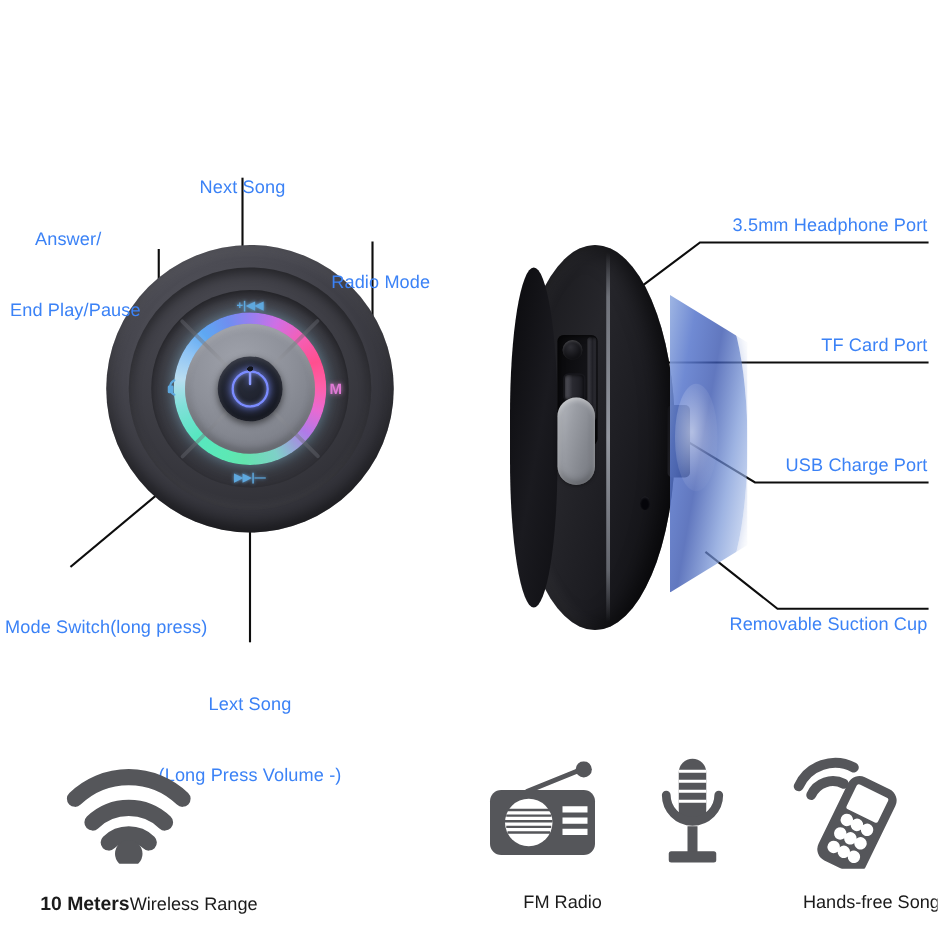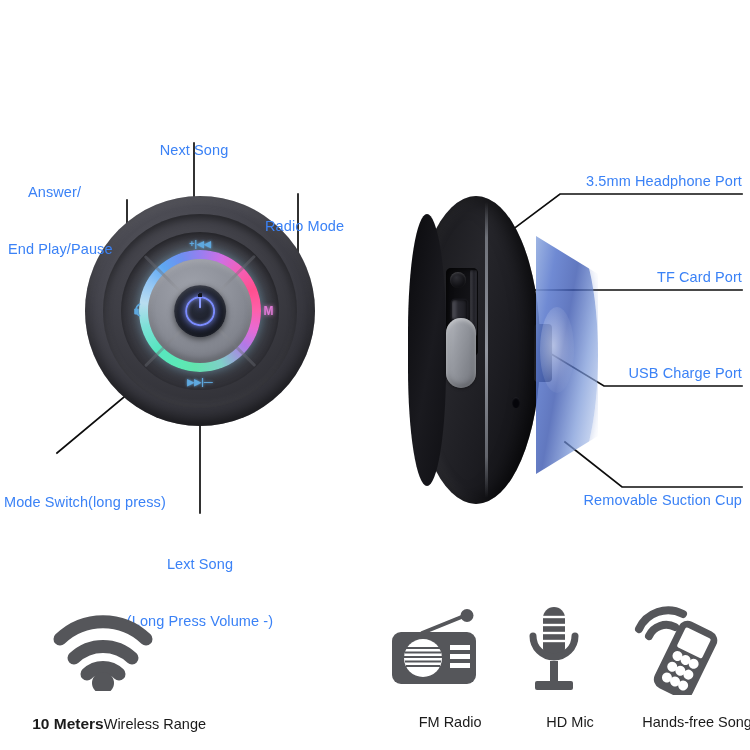--- a/index.html
+++ b/index.html
@@ -471,23 +471,20 @@
           <g stroke="#ffffff" stroke-width="2.4">
             <line x1="22" y1="12" x2="44" y2="12"></line>
             <line x1="22" y1="20" x2="44" y2="20"></line>
             <line x1="22" y1="28" x2="44" y2="28"></line>
             <line x1="22" y1="36" x2="44" y2="36"></line>
           </g>
           <path d="M12 31 A21 21 0 0 0 54 31" stroke="#55565a" stroke-width="7" fill="none" stroke-linecap="round"></path>
           <rect x="29" y="56" width="8" height="22" fill="#55565a"></rect>
           <rect x="14" y="76" width="38" height="9" rx="2" fill="#55565a"></rect>
         </svg>
-      </div>
-      <div class="feat-label">
-        <span>HD Mic</span>
       </div>
     </div>
 
     <div class="feat" style="left:612px; width:138px;">
       <div class="feat-icon">
         <svg width="100" height="92" viewBox="0 0 100 92">
           <g fill="none" stroke="#55565a" stroke-linecap="round">
             <path d="M8 26 A32 32 0 0 1 52 11" stroke-width="8"></path>
             <path d="M18 33 A19 19 0 0 1 44 24" stroke-width="8"></path>
           </g>

